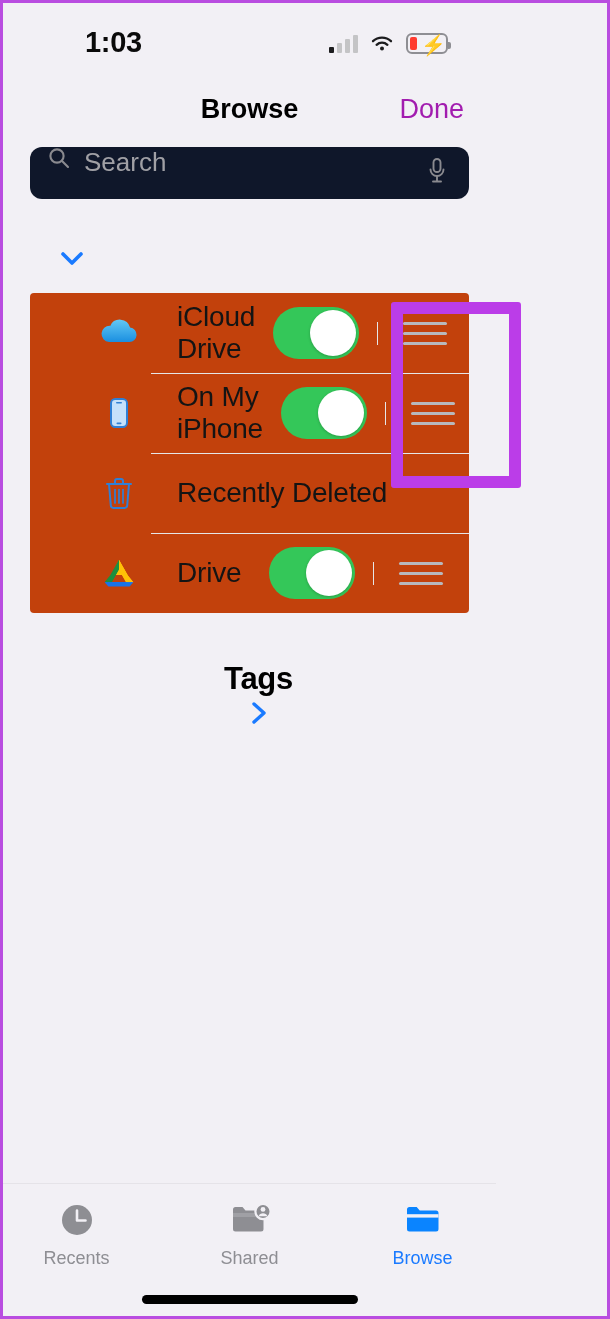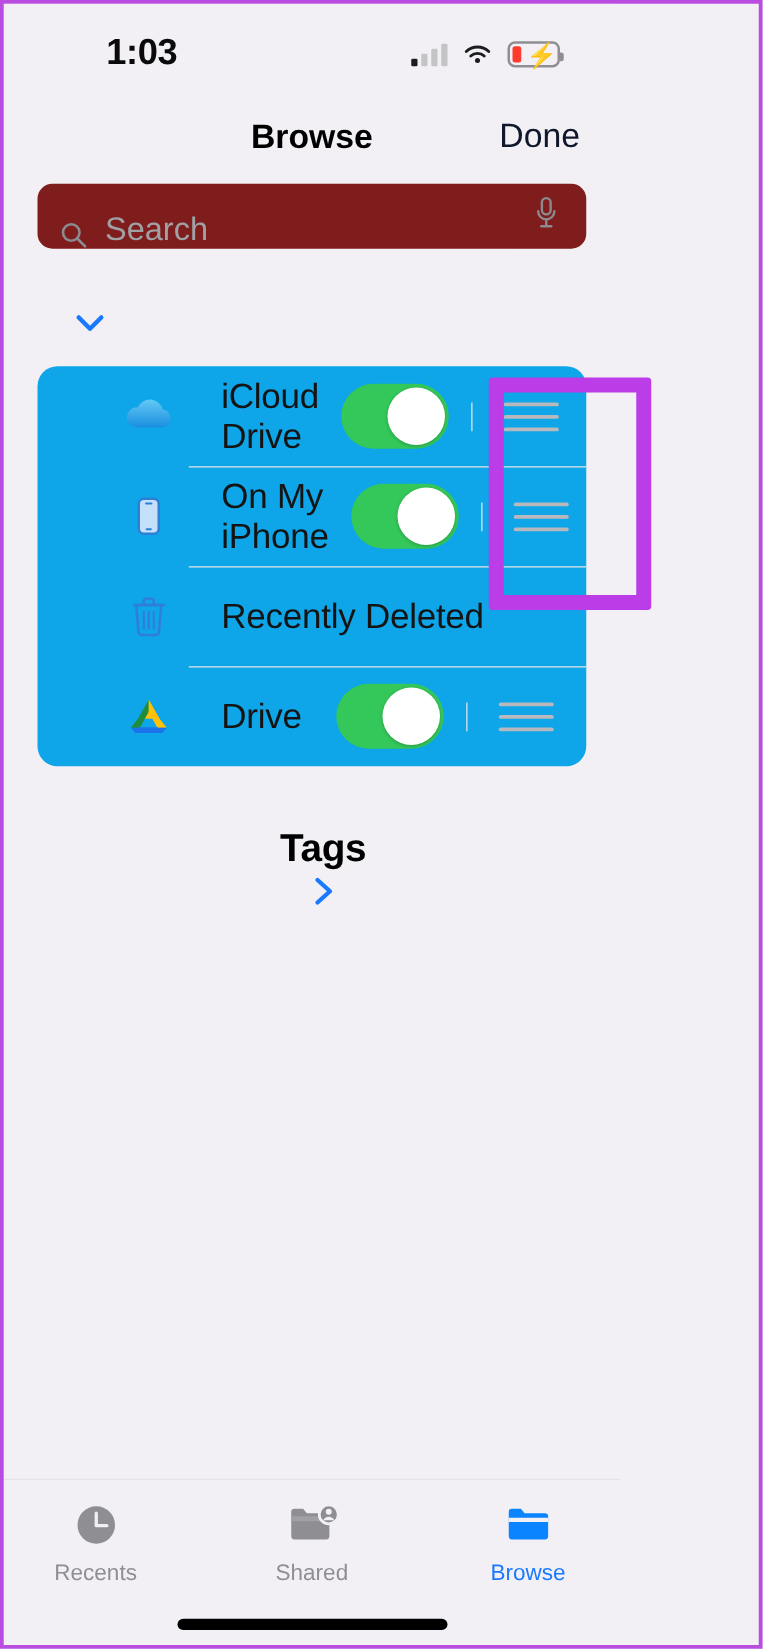--- a/index.html
+++ b/index.html
@@ -54,49 +54,49 @@
   .bolt { position:absolute; left:13px; top:-1px; font-size:20px; color:#1c1c1e; line-height:23px;}
 
   
   .navbar {
     height:56px; position:relative;
     display:flex; align-items:center; justify-content:center;
   }
   .nav-title { font-size:27px; font-weight:bold; color:#000; }
   .nav-done {
     position:absolute; right:32px; top:50%; transform:translateY(-50%);
-    font-size:27px; color:#0f172a;
+    font-size:27px; color:#a21caf;
   }
 
   
   .search-wrap { padding:10px 27px 0 27px; }
   .search {
-    height:52px; background:#7f1d1d; border-radius:12px;
-    display:flex; align-items:flex-end; padding:0 18px;
+    height:52px; background:#0f172a; border-radius:12px;
+    display:flex; align-items:flex-start; padding:0 18px;
     position:relative;
   }
   .search-icon { width:22px; height:22px; position:relative; flex:0 0 auto; }
   .search-placeholder {
     font-size:26px; color:#a0a0a5; margin-left:14px;
   }
   .mic-icon { position:absolute; right:22px; top:50%; transform:translateY(-50%); }
 
   
   .section-head {
     display:flex; align-items:center; justify-content:space-between;
     padding:42px 30px 18px 52px;
   }
   .section-title { font-size:31px; font-weight:bold; color:#000; letter-spacing:-0.3px; }
   .chev-down { width:34px; height:34px; position:relative; }
 
   
   .card {
     margin:0 27px;
-    background:#0ea5e9;
-    border-radius:16px;
+    background:#c2410c;
+    border-radius:4px;
     overflow:hidden;
     position:relative;
   }
   .row {
     height:80px; display:flex; align-items:center; position:relative;
   }
   .row + .row .row-sep {
     position:absolute; left:121px; right:0; top:0; height:1px; background:#e6e6e8;
   }
   .dot-col { width:57px; display:flex; justify-content:center; align-items:center; flex:0 0 auto;}

